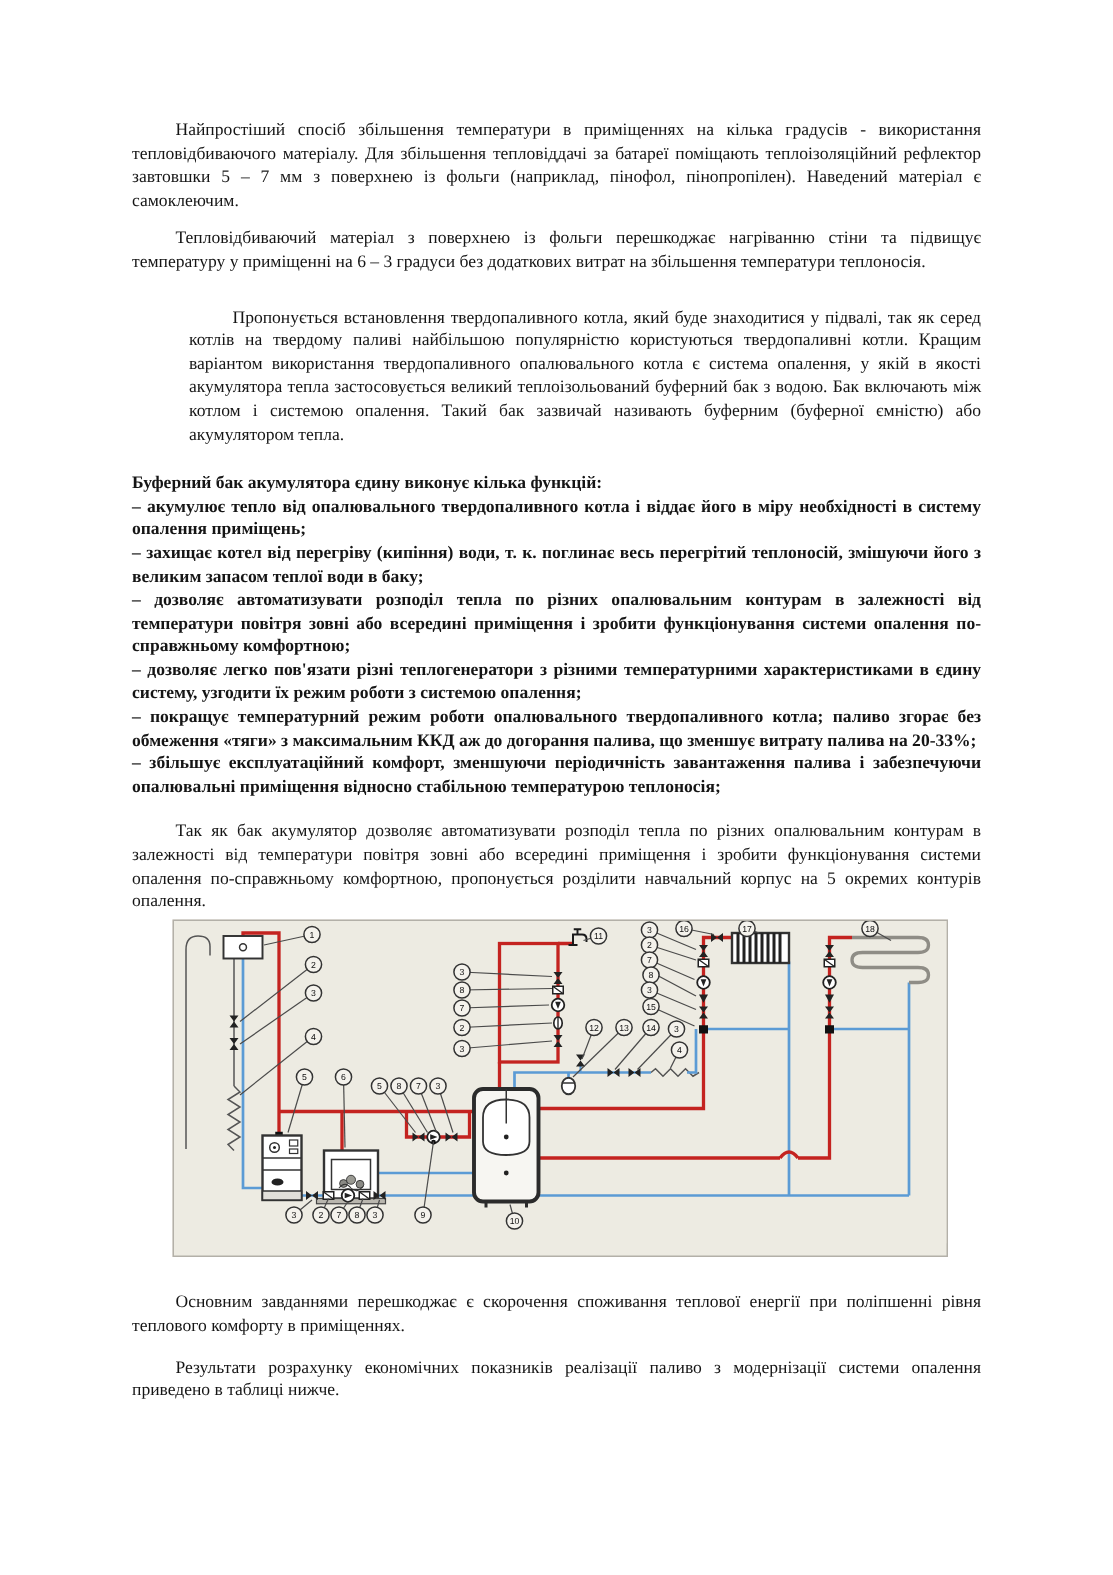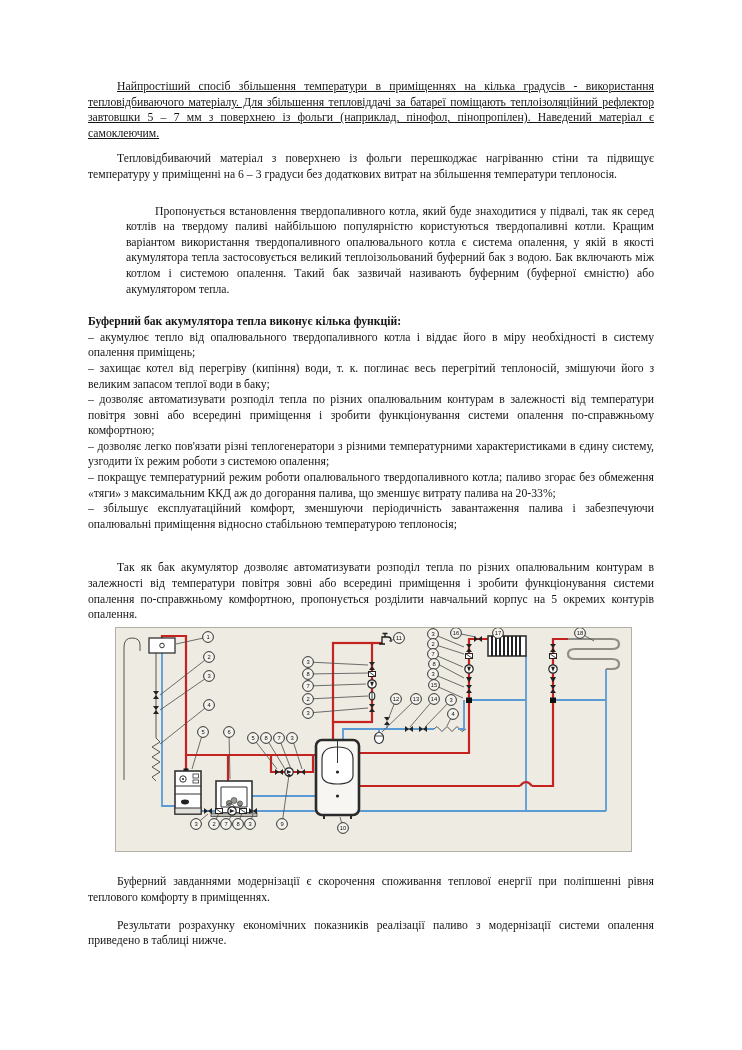--- a/index.html
+++ b/index.html
@@ -4,26 +4,26 @@
 <style>
   html,body{margin:0;padding:0;background:#ffffff;}
   body{
     width:742px;height:1050px;overflow:hidden;
     font-family:"Liberation Serif","DejaVu Serif",serif;
     font-size:11.7px;line-height:15.6px;color:#151515;
   }
   .content{padding:79px 88px 0 88px;text-align:justify;}
   p{margin:0;}
   .ind{text-indent:29px;}
-  .p1{margin-bottom:10px;text-decoration:underline;}
+  .p1{margin-bottom:10px;}
   .p2{margin-bottom:21px;}
   .h1{font-weight:bold;margin-bottom:14px;}
   .p3{margin-bottom:17px;margin-left:38px;}
   .h2{font-weight:bold;}
-  .bullets{margin-bottom:28px;}
+  .bullets{margin-bottom:14px;font-weight:bold;}
   .p4{margin-bottom:4px;}
   .diagram-wrap{width:515px;margin-left:27px;margin-bottom:22px;
     border:1px solid #b3b0a8;background:#edebe2;font-size:0;}
   .p5{margin-bottom:12px;}
   
   .pipe-red{stroke:#c42320;stroke-width:2.2;fill:none;}
   .pipe-blue{stroke:#5b9bd5;stroke-width:1.8;fill:none;}
   .thin{stroke:#555;stroke-width:1;fill:none;}
   .comp{stroke:#333;fill:#ffffff;}
   .leader{stroke:#4a4a4a;stroke-width:0.8;}
@@ -31,21 +31,21 @@
   .callout text{font-family:"Liberation Sans","DejaVu Sans",sans-serif;
     font-size:5.8px;fill:#111;text-anchor:middle;}
 </style>
 </head>
 <body>
 
 <div class="content">
   <p class="ind p1">Найпростіший спосіб збільшення температури в приміщеннях на кілька градусів - використання тепловідбиваючого матеріалу. Для збільшення тепловіддачі за батареї поміщають теплоізоляційний рефлектор завтовшки 5 – 7 мм з поверхнею із фольги (наприклад, пінофол, пінопропілен). Наведений матеріал є самоклеючим.</p>
   <p class="ind p2">Тепловідбиваючий матеріал з поверхнею із фольги перешкоджає нагріванню стіни та підвищує температуру у приміщенні на 6 – 3 градуси без додаткових витрат на збільшення температури теплоносія.</p>
   <p class="ind p3">Пропонується встановлення твердопаливного котла, який буде знаходитися у підвалі, так як серед котлів на твердому паливі найбільшою популярністю користуються твердопаливні котли. Кращим варіантом використання твердопаливного опалювального котла є система опалення, у якій в якості акумулятора тепла застосовується великий теплоізольований буферний бак з водою. Бак включають між котлом і системою опалення. Такий бак зазвичай називають буферним (буферної ємністю) або акумулятором тепла.</p>
-  <p class="h2">Буферний бак акумулятора тепла виконує кілька функцій:</p>
+  <p class="h2">Буферний бак акумулятора єдину виконує кілька функцій:</p>
   <div class="bullets">
     <p>– акумулює тепло від опалювального твердопаливного котла і віддає його в міру необхідності в систему опалення приміщень;</p>
     <p>– захищає котел від перегріву (кипіння) води, т. к. поглинає весь перегрітий теплоносій, змішуючи його з великим запасом теплої води в баку;</p>
     <p>– дозволяє автоматизувати розподіл тепла по різних опалювальним контурам в залежності від температури повітря зовні або всередині приміщення і зробити функціонування системи опалення по-справжньому комфортною;</p>
     <p>– дозволяє легко пов'язати різні теплогенератори з різними температурними характеристиками в єдину систему, узгодити їх режим роботи з системою опалення;</p>
     <p>– покращує температурний режим роботи опалювального твердопаливного котла; паливо згорає без обмеження «тяги» з максимальним ККД аж до догорання палива, що зменшує витрату палива на 20-33%;</p>
     <p>– збільшує експлуатаційний комфорт, зменшуючи періодичність завантаження палива і забезпечуючи опалювальні приміщення відносно стабільною температурою теплоносія;</p>
   </div>
   <p class="ind p4">Так як бак акумулятор дозволяє автоматизувати розподіл тепла по різних опалювальним контурам в залежності від температури повітря зовні або всередині приміщення і зробити функціонування системи опалення по-справжньому комфортною, пропонується розділити навчальний корпус на 5 окремих контурів опалення.</p>
 
@@ -404,15 +404,15 @@
             <text dy="2.2">17</text>
           </g>
       <g class="callout" transform="translate(464,5)">
             <circle r="5.4"></circle>
             <text dy="2.2">18</text>
           </g>
     </g>
   </svg>
   </div>
 
-  <p class="ind p5">Буферний завданнями модернізації є скорочення споживання теплової енергії при поліпшенні рівня теплового комфорту в приміщеннях.</p>
+  <p class="ind p5">Основним завданнями перешкоджає є скорочення споживання теплової енергії при поліпшенні рівня теплового комфорту в приміщеннях.</p>
   <p class="ind p6">Результати розрахунку економічних показників реалізації паливо з модернізації системи опалення приведено в таблиці нижче.</p>
 </div>
 
 </body></html>

